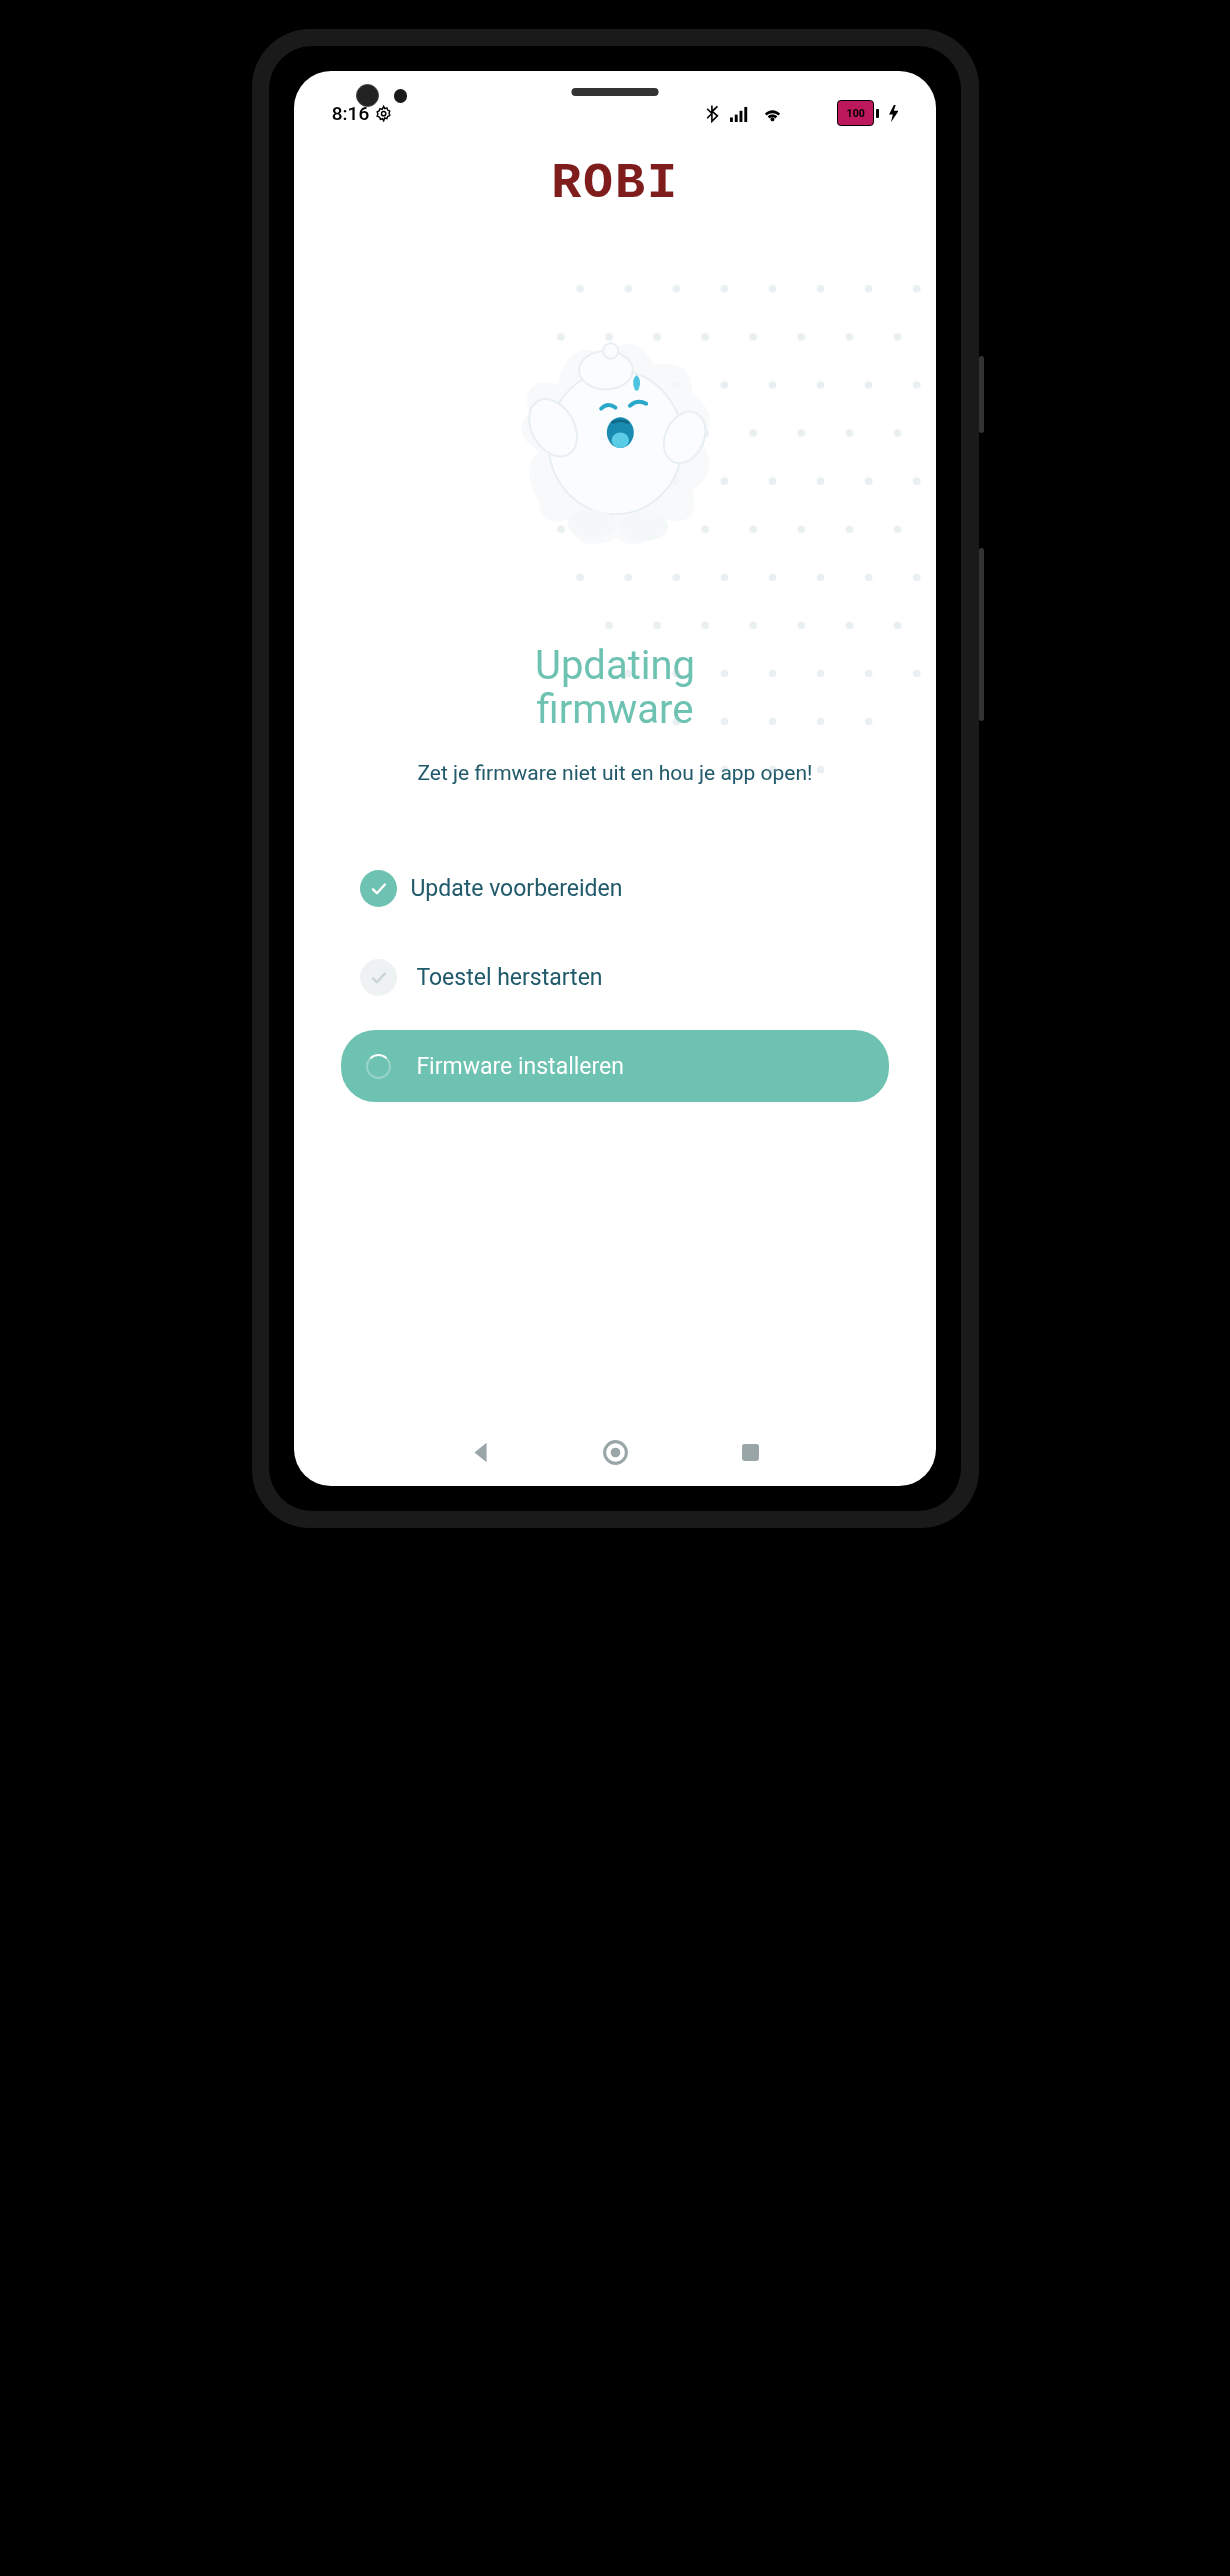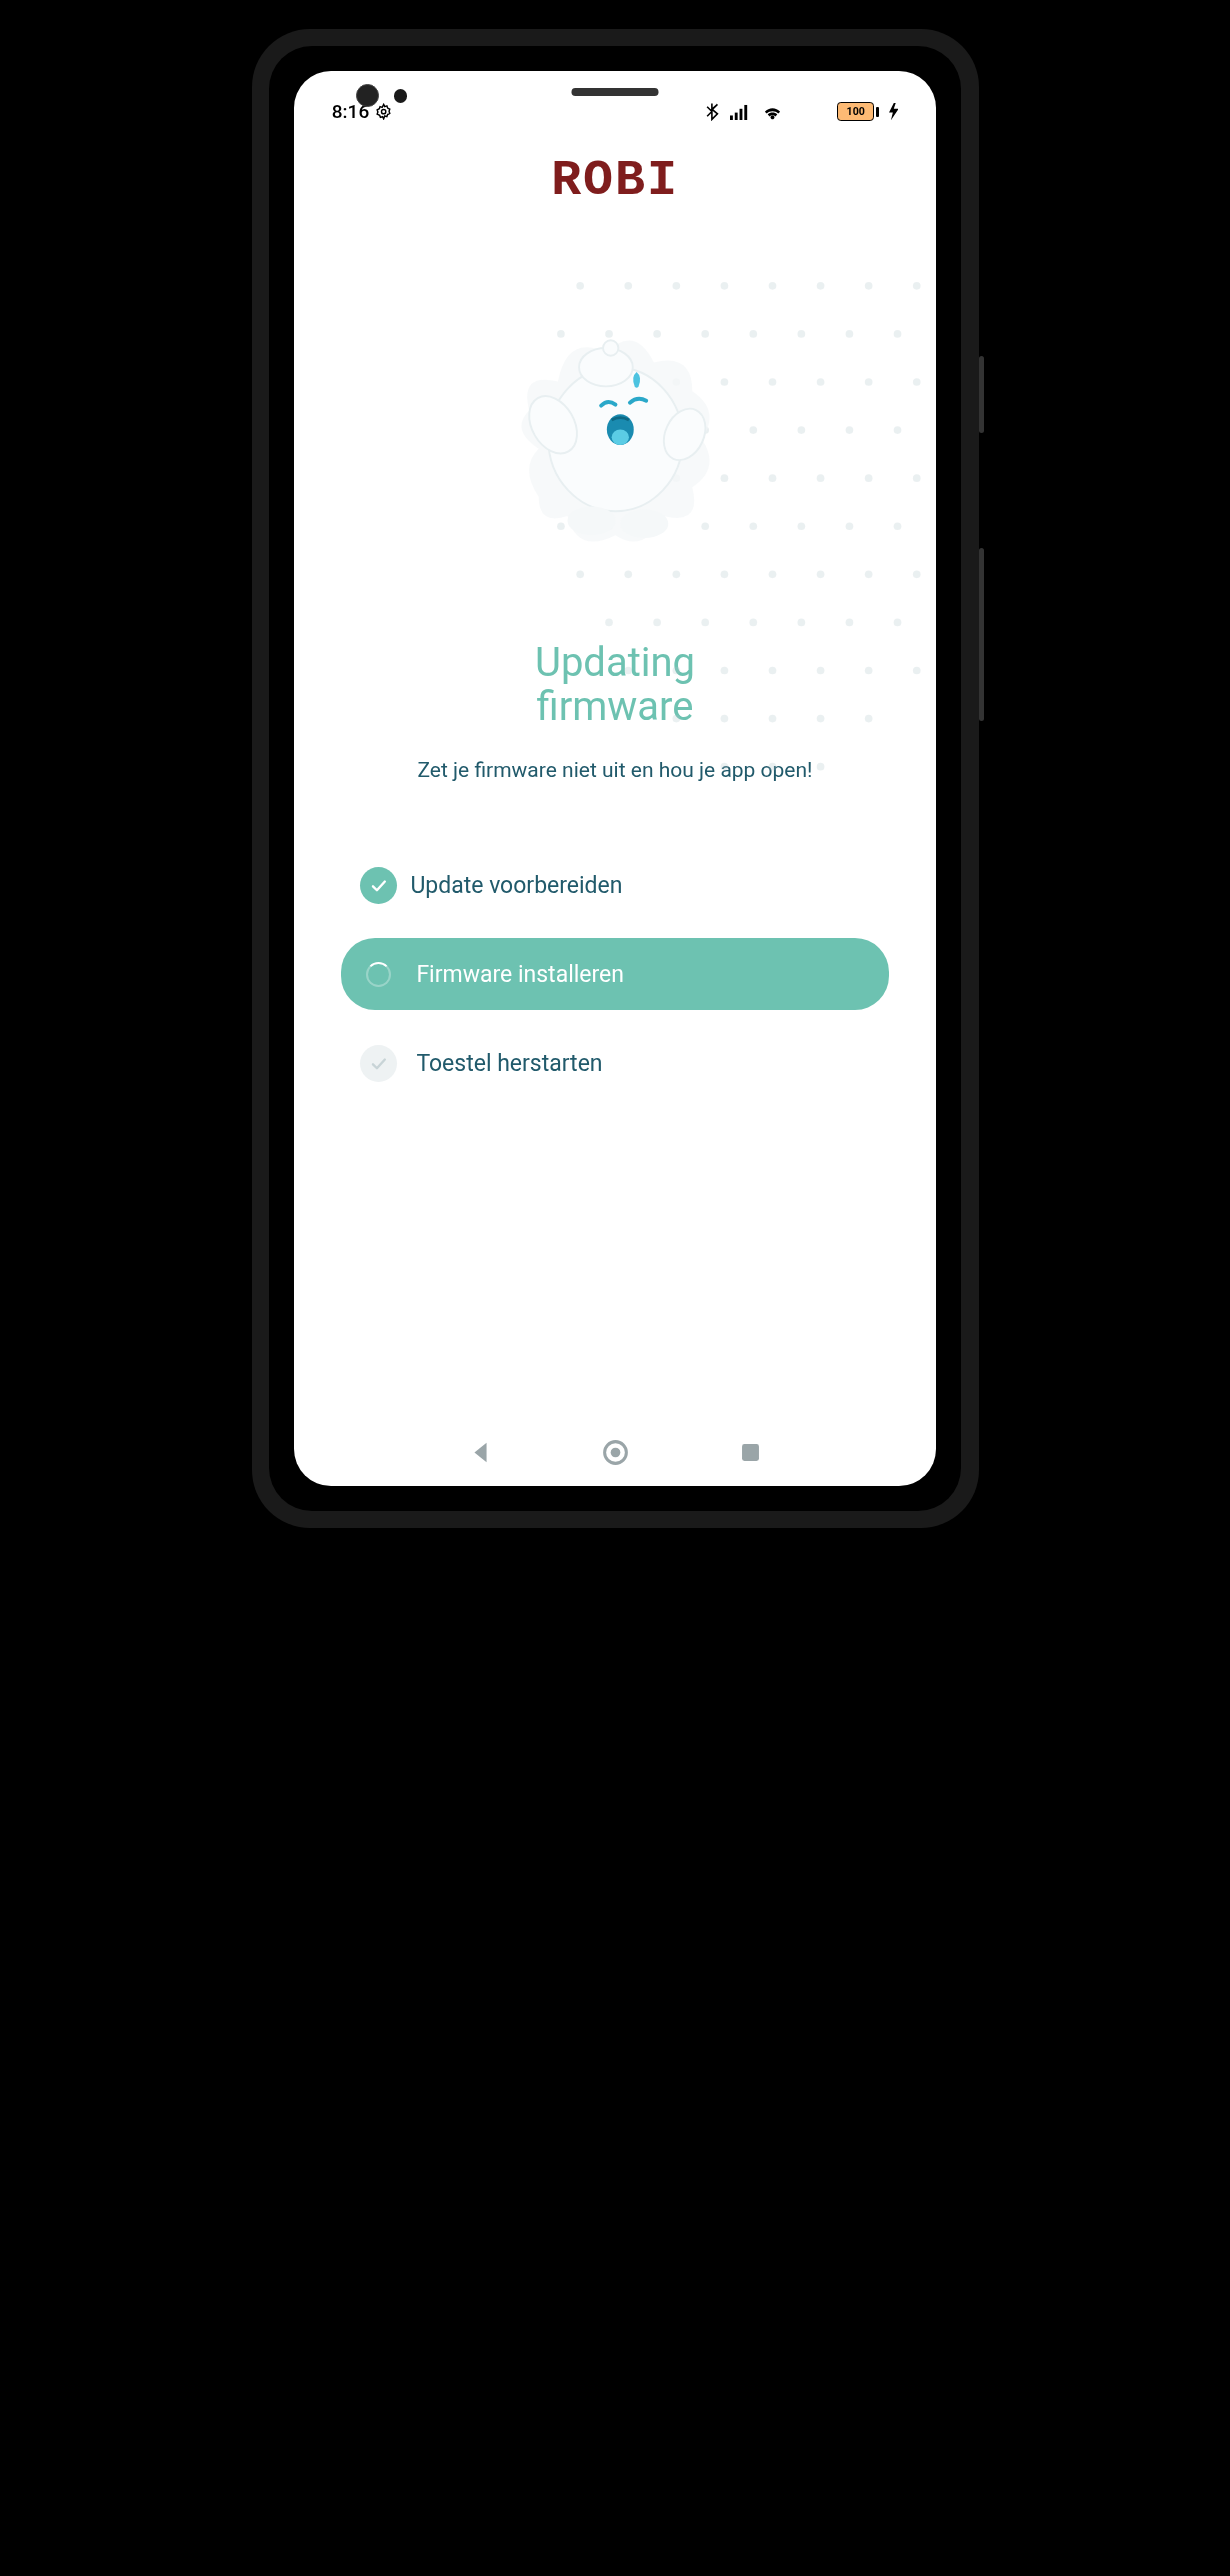--- a/index.html
+++ b/index.html
@@ -100,24 +100,24 @@
   .status-left { display: flex; align-items: center; gap: 5.8px; font-weight: 500; }
   .status-right { display: flex; align-items: center; gap: 9.6px; }
   .gear-icon { width: 17.3px; height: 17.3px; }
   .battery {
     display: inline-flex;
     align-items: center;
     gap: 1.9px;
   }
   .battery-body {
     width: 37px;
-    height: 19px;
+    height: 26px;
     border: 1.9px solid #000;
     border-radius: 3.8px;
-    background: #fdba74;
+    background: #be185d;
     font-size: 10.6px;
     font-weight: bold;
     display: flex;
     align-items: center;
     justify-content: center;
     color: #000;
     margin-left: 44px;
   }
   .battery-tip {
     width: 2.9px;
@@ -402,33 +402,33 @@
 
         <div class="steps">
           <div class="step done">
             <div class="step-icon">
               <svg width="19" height="19" viewBox="0 0 24 24" fill="none" stroke="#fff" stroke-width="3" stroke-linecap="round" stroke-linejoin="round">
                   <polyline points="5 13 10 18 20 7"></polyline>
                 </svg>
             </div>
             <span>Update voorbereiden</span>
           </div>
-          <div class="step active">
-            <div class="step-icon">
-              <div class="spinner"></div>
-            </div>
-            <span>Firmware installeren</span>
-          </div>
           <div class="step pending">
             <div class="step-icon">
               <svg width="19" height="19" viewBox="0 0 24 24" fill="none" stroke="#c8d4d7" stroke-width="3" stroke-linecap="round" stroke-linejoin="round">
                   <polyline points="5 13 10 18 20 7"></polyline>
                 </svg>
             </div>
             <span>Toestel herstarten</span>
+          </div>
+          <div class="step active">
+            <div class="step-icon">
+              <div class="spinner"></div>
+            </div>
+            <span>Firmware installeren</span>
           </div>
         </div>
       </div>
 
       <div class="nav-bar">
         <svg class="nav-icon" viewBox="0 0 24 24">
           <path d="M17 4 L7 12 L17 20 Z" fill="#9aa5a8"></path>
         </svg>
         <svg class="nav-icon" viewBox="0 0 24 24">
           <circle cx="12" cy="12" r="9" fill="none" stroke="#9aa5a8" stroke-width="2.5"></circle>

